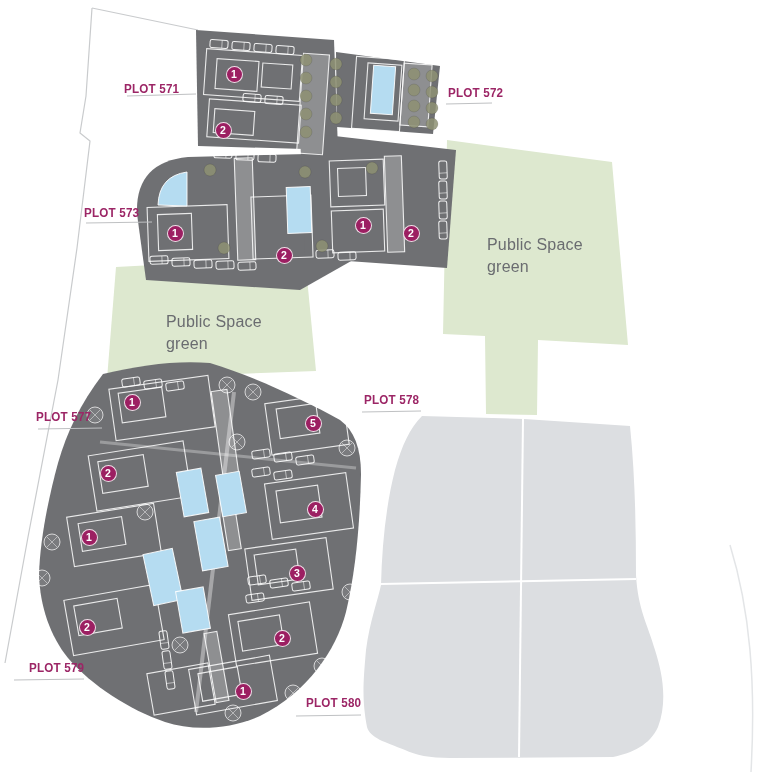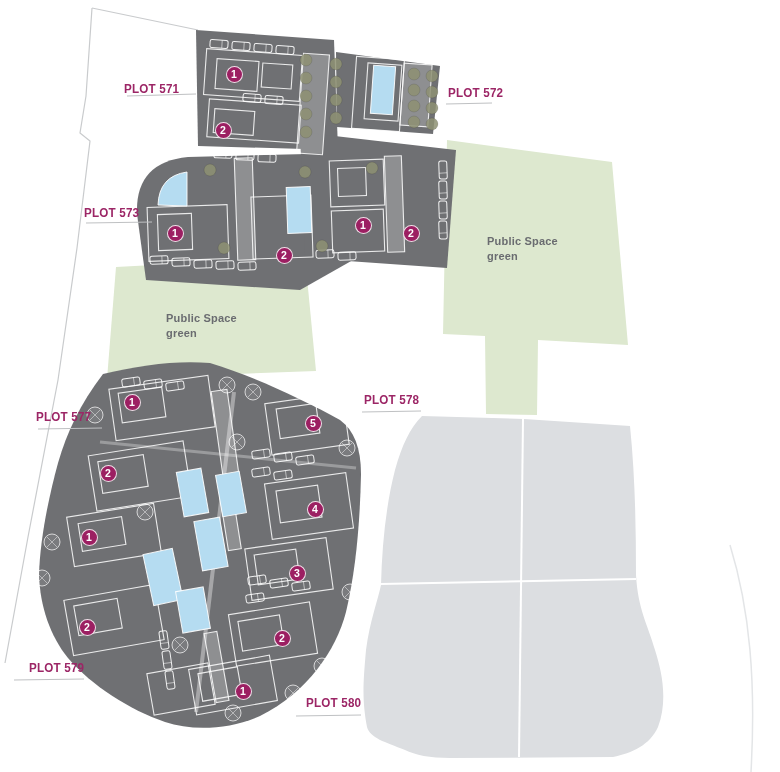--- a/index.html
+++ b/index.html
@@ -4,21 +4,21 @@
 <style>
   html,body{margin:0;padding:0;background:#ffffff;}
   .stage{position:relative;width:780px;height:772px;background:#fff;overflow:hidden;
          font-family:"Liberation Sans",sans-serif;}
   .stage svg{position:absolute;left:0;top:0;}
   .plot-label{position:absolute;font-size:12px;font-weight:bold;color:#9c2666;
               letter-spacing:.2px;white-space:nowrap;transform:scaleX(.97);transform-origin:left top;}
   .badge{position:absolute;width:17px;height:17px;border-radius:50%;background:#9c1f62;
          border:1px solid rgba(255,255,255,.85);color:#fff;font-size:10.5px;font-weight:bold;
          display:flex;align-items:center;justify-content:center;box-sizing:border-box;}
-  .ps-label{position:absolute;font-size:11px;font-weight:bold;color:#6a6c70;
+  .ps-label{position:absolute;font-size:16px;font-weight:normal;color:#6a6c70;
             line-height:1.35;letter-spacing:.2px;white-space:nowrap;}
   .watermark{position:absolute;left:336px;top:361px;font-size:37px;font-weight:bold;
              color:rgba(93,129,180,.95);letter-spacing:-1px;line-height:1;}
 </style>
 </head>
 <body>
 
 <div class="stage">
   <svg width="780" height="772" viewBox="0 0 780 772">
 

